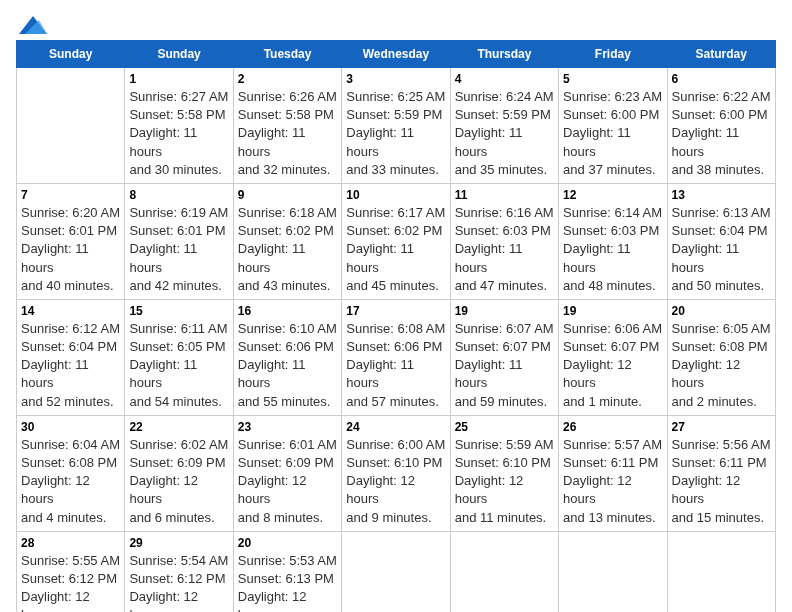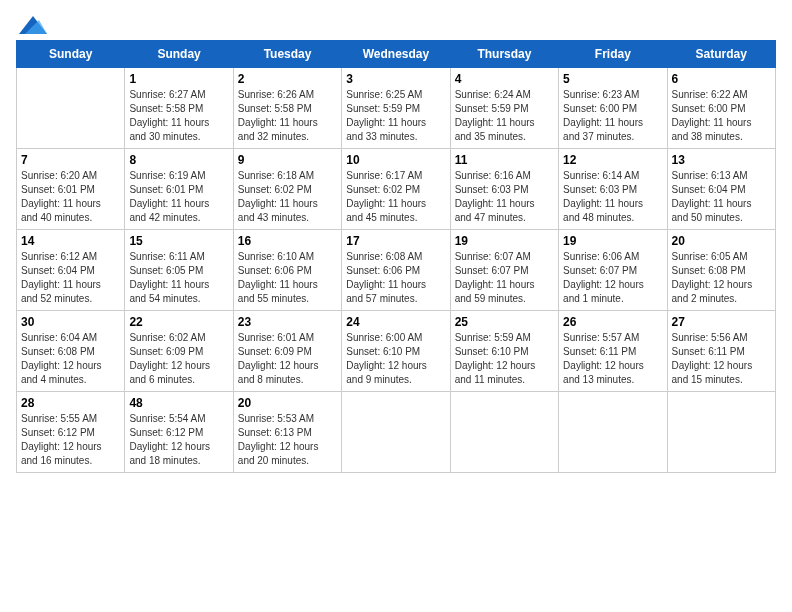--- a/index.html
+++ b/index.html
@@ -67,21 +67,21 @@
     tbody tr td.empty {
       background: #fff;
     }
     .day-num {
       font-weight: bold;
       font-size: 12px;
       margin-bottom: 2px;
       display: block;
     }
     .day-info {
-      font-size: 10px;
+      font-size: 13px;
       color: #333;
       line-height: 1.4;
     }
   </style>
 </head>
 <body>
 
 <div class="header">
   <div class="logo">
     <div style="display:flex;flex-direction:column;align-items:flex-start;">
@@ -230,21 +230,21 @@
           <span class="day-num">27</span>
           <div class="day-info">Sunrise: 5:56 AM<br>Sunset: 6:11 PM<br>Daylight: 12 hours<br>and 15 minutes.</div>
         </td>
       </tr>
       <tr>
         <td>
           <span class="day-num">28</span>
           <div class="day-info">Sunrise: 5:55 AM<br>Sunset: 6:12 PM<br>Daylight: 12 hours<br>and 16 minutes.</div>
         </td>
         <td>
-          <span class="day-num">48</span>
+          <span class="day-num">29</span>
           <div class="day-info">Sunrise: 5:54 AM<br>Sunset: 6:12 PM<br>Daylight: 12 hours<br>and 18 minutes.</div>
         </td>
         <td>
           <span class="day-num">20</span>
           <div class="day-info">Sunrise: 5:53 AM<br>Sunset: 6:13 PM<br>Daylight: 12 hours<br>and 20 minutes.</div>
         </td>
         <td class="empty"></td>
         <td class="empty"></td>
         <td class="empty"></td>
         <td class="empty"></td>

